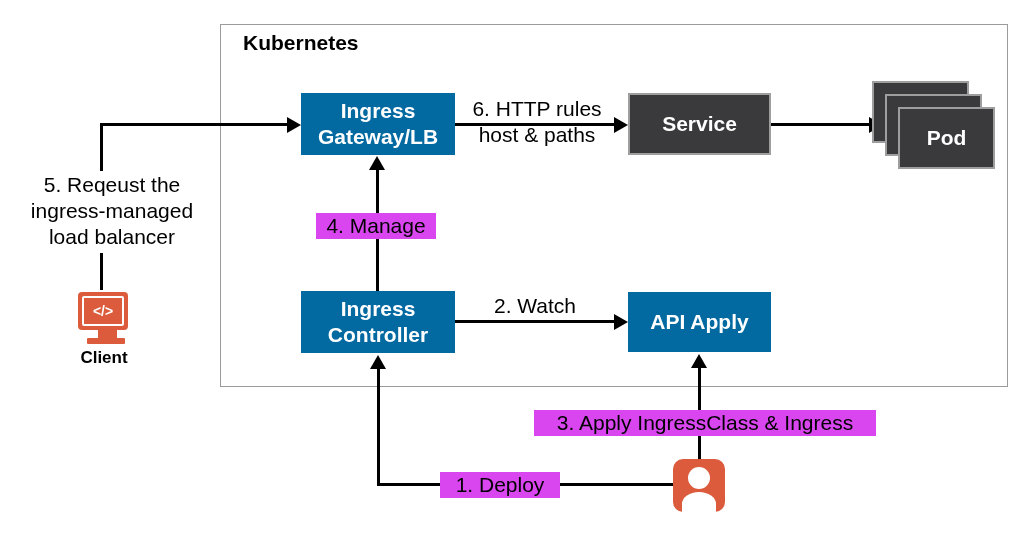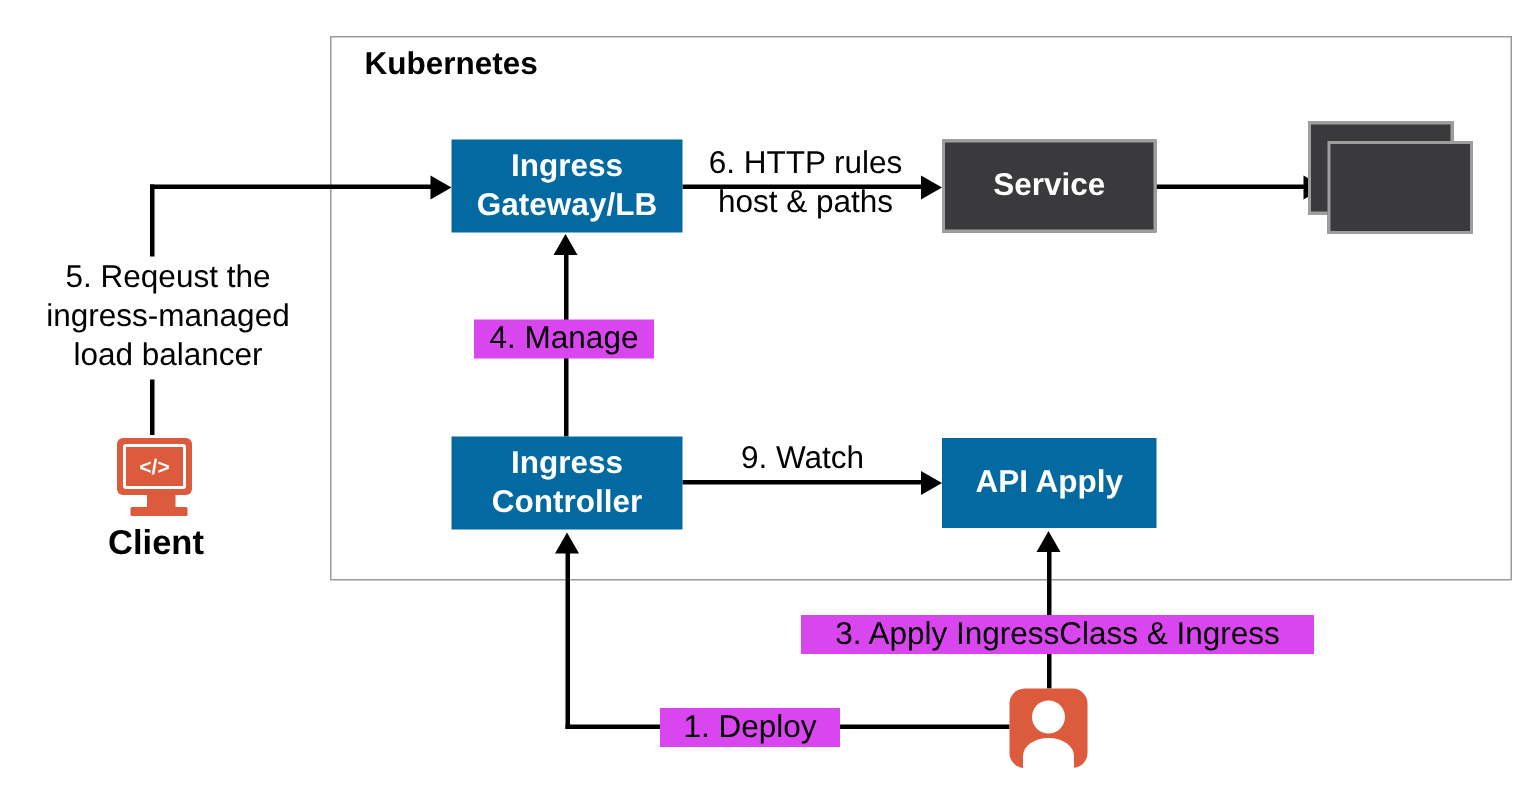--- a/index.html
+++ b/index.html
@@ -37,21 +37,21 @@
                   display:flex;align-items:center;justify-content:center;}
   .client-screen{width:38px;height:26px;border:2.5px solid #ffffff;border-radius:2px;
                  display:flex;align-items:center;justify-content:center;
                  color:#fff;font-weight:bold;font-size:14px;letter-spacing:0px;}
   .client-neck{left:98px;top:330px;width:19px;height:8px;background:#db5b3c;}
   .client-base{left:87px;top:338px;width:38px;height:6px;background:#db5b3c;border-radius:1px;}
   
   .admin-icon{left:673px;top:459px;width:52px;height:53px;background:#db5b3c;border-radius:10px;overflow:hidden;}
   .admin-head{position:absolute;left:15px;top:8px;width:22px;height:22px;background:#fff;border-radius:50%;}
   .admin-body{position:absolute;left:9px;top:33px;width:34px;height:24px;background:#fff;border-radius:50% 50% 20% 20%;}
-  .actor-label{font-size:23px;font-weight:bold;color:#000;text-align:center;}
+  .actor-label{font-size:17px;font-weight:bold;color:#000;text-align:center;}
 </style>
 </head>
 <body>
 
 <div id="stage">
 
   <div class="abs k8s-box"></div>
   <div class="abs k8s-label">Kubernetes</div>
 
   <div class="abs vline" style="left:100px;top:123px;height:48px;"></div>
@@ -69,36 +69,37 @@
 
   <div class="abs hline" style="left:771px;top:123px;width:100px;"></div>
   <div class="abs arrow-right" style="left:869px;top:116.5px;"></div>
 
   <div class="abs arrow-up" style="left:369px;top:156px;"></div>
   <div class="abs vline" style="left:376px;top:168px;height:123px;"></div>
   <div class="abs elabel onwhite" style="left:316px;top:213px;width:108px;">4. Manage</div>
 
   <div class="abs hline" style="left:455px;top:320px;width:162px;"></div>
   <div class="abs arrow-right" style="left:614px;top:313.5px;"></div>
-  <div class="abs elabel" style="left:455px;top:293px;width:160px;">9. Watch</div>
+  <div class="abs elabel" style="left:455px;top:293px;width:160px;">2. Watch</div>
 
   <div class="abs arrow-up" style="left:691px;top:354px;"></div>
   <div class="abs vline" style="left:698px;top:366px;height:93px;"></div>
   <div class="abs elabel onwhite" style="left:534px;top:410px;width:330px;">3. Apply IngressClass &amp; Ingress</div>
 
   <div class="abs arrow-up" style="left:370px;top:355px;"></div>
   <div class="abs vline" style="left:377px;top:367px;height:119px;"></div>
   <div class="abs hline" style="left:377px;top:483px;width:296px;"></div>
   <div class="abs elabel onwhite" style="left:440px;top:472px;width:108px;">1. Deploy</div>
 
   <div class="abs node orange gateway">Ingress
 Gateway/LB</div>
   <div class="abs node dark service">Service</div>
   <div class="abs node dark pod-back"></div>
   <div class="abs node dark pod-mid"></div>
+  <div class="abs node dark pod-front">Pod</div>
   <div class="abs node orange controller">Ingress
 Controller</div>
   <div class="abs node orange api">API Apply</div>
 
   <div class="abs client-monitor">
     <div class="client-screen">&lt;/&gt;</div>
   </div>
   <div class="abs client-neck"></div>
   <div class="abs client-base"></div>
   <div class="abs actor-label" style="left:54px;top:348px;width:100px;">Client</div>

